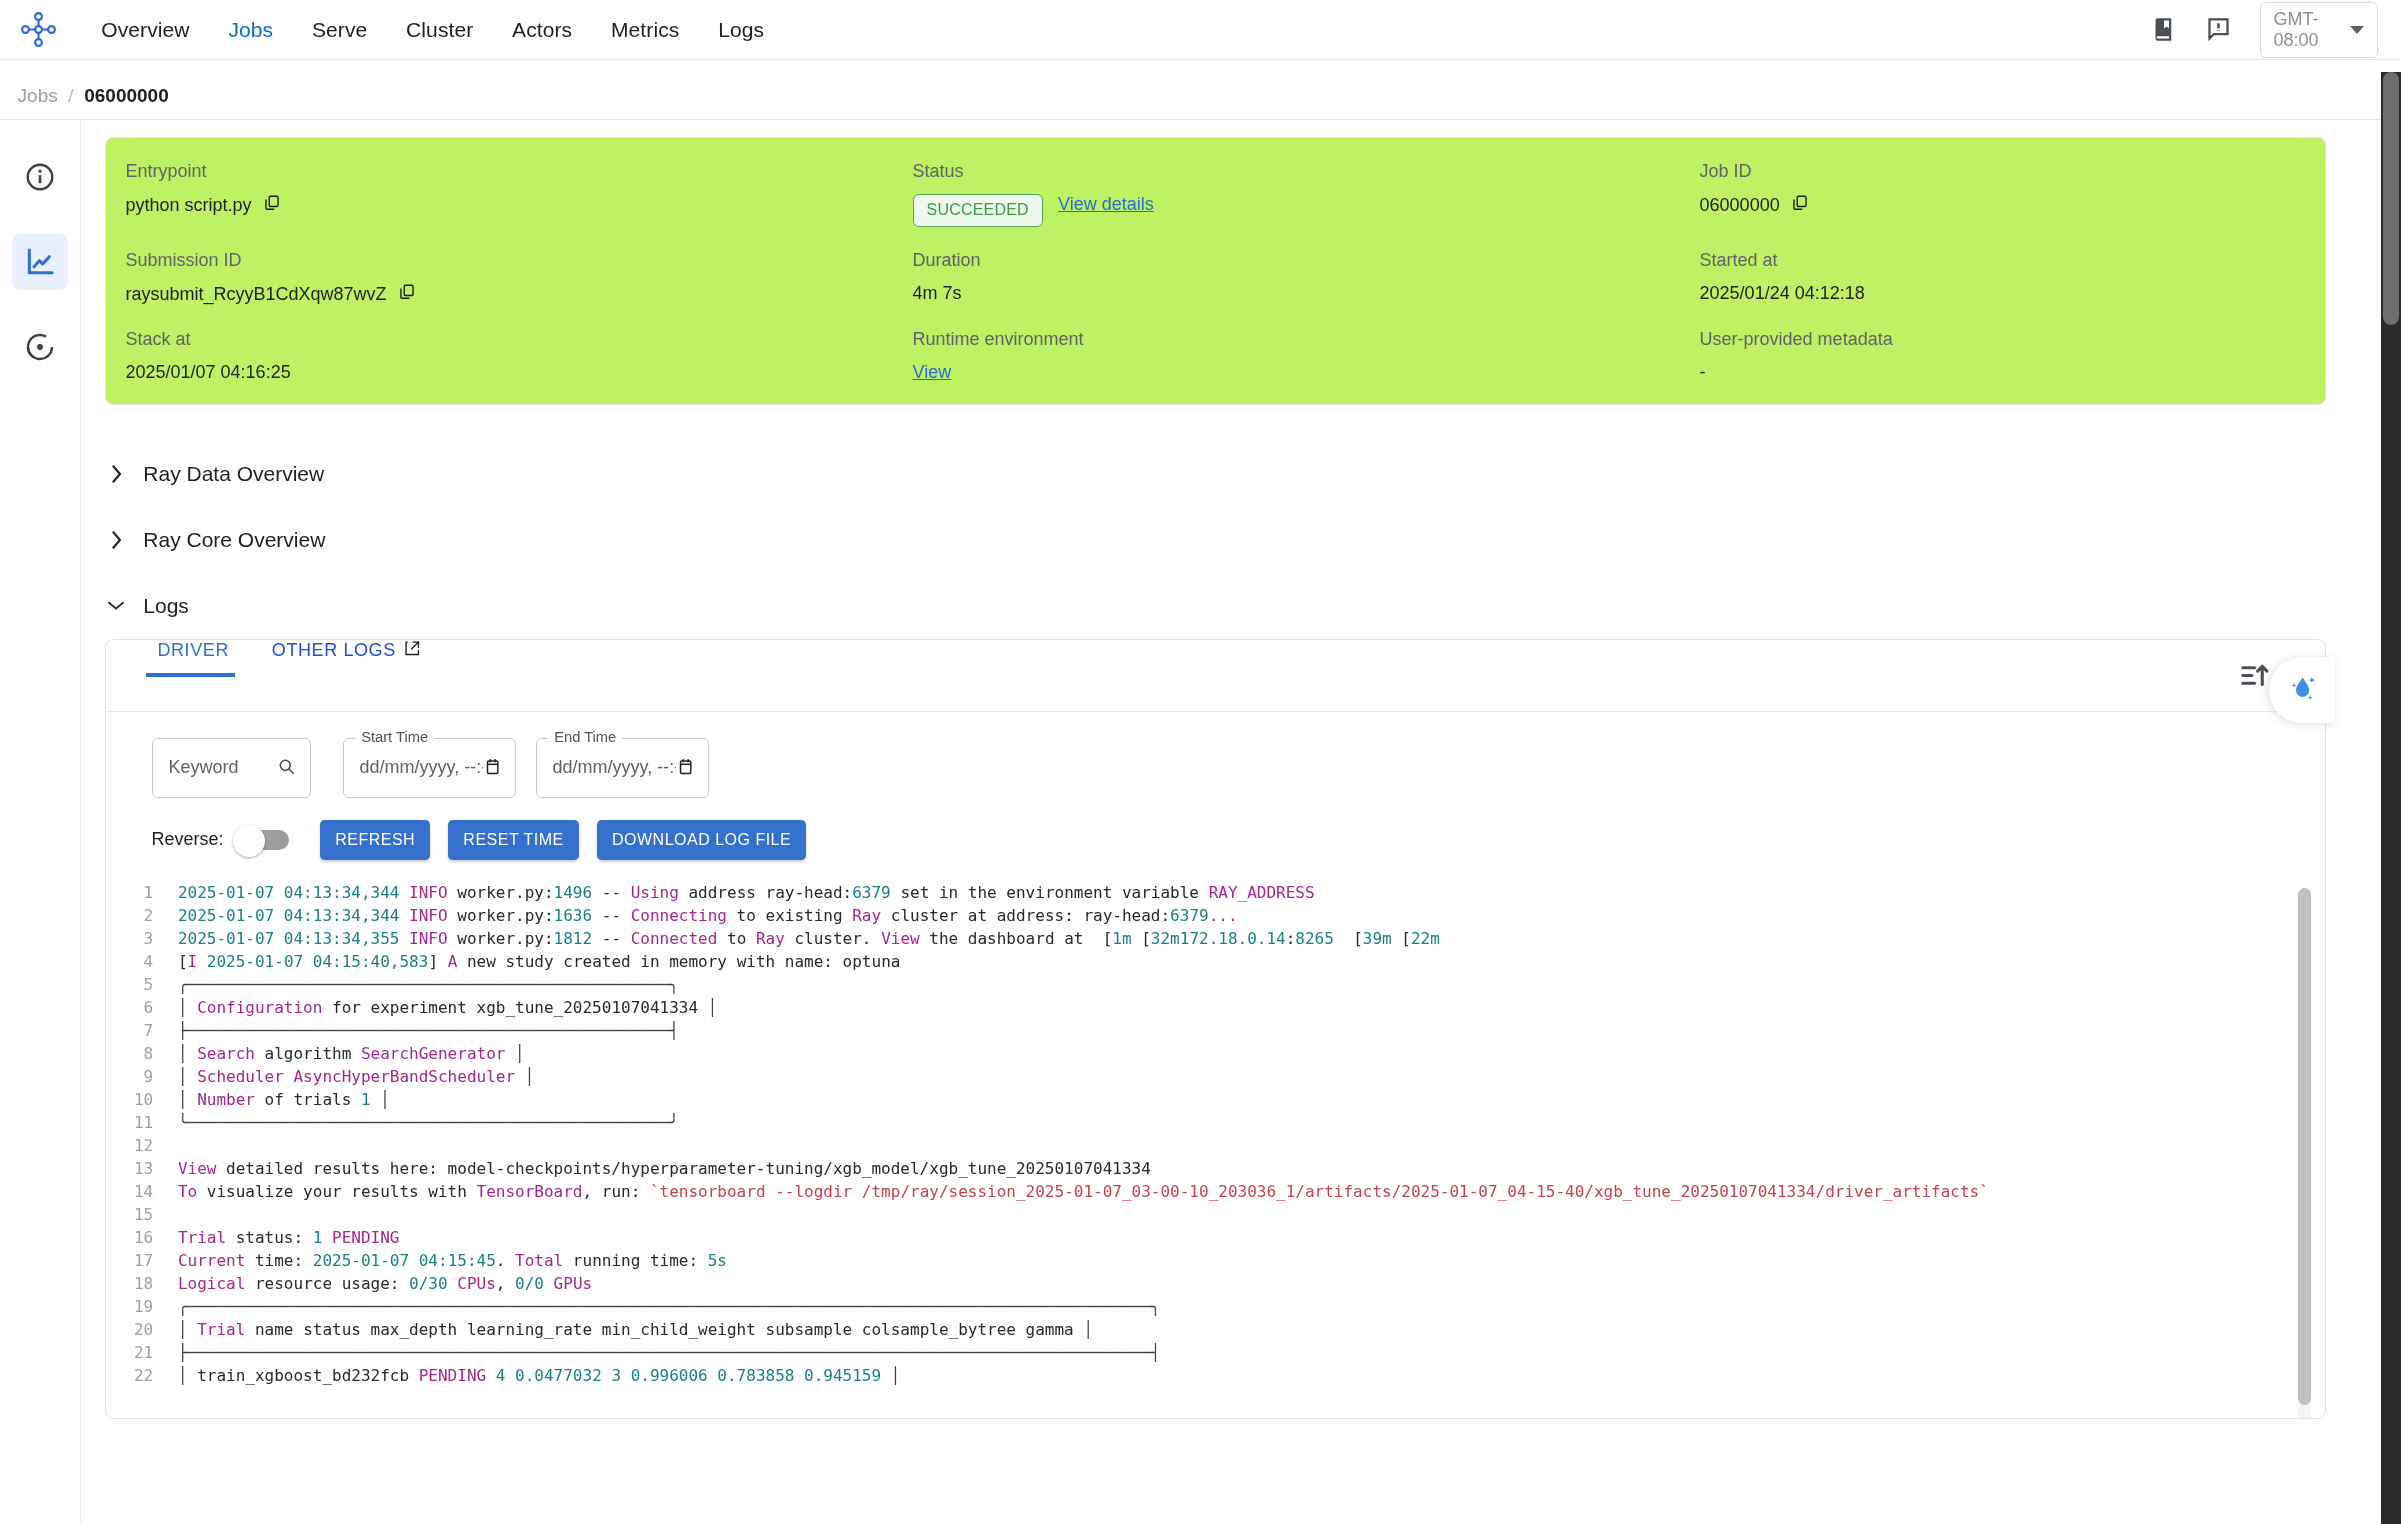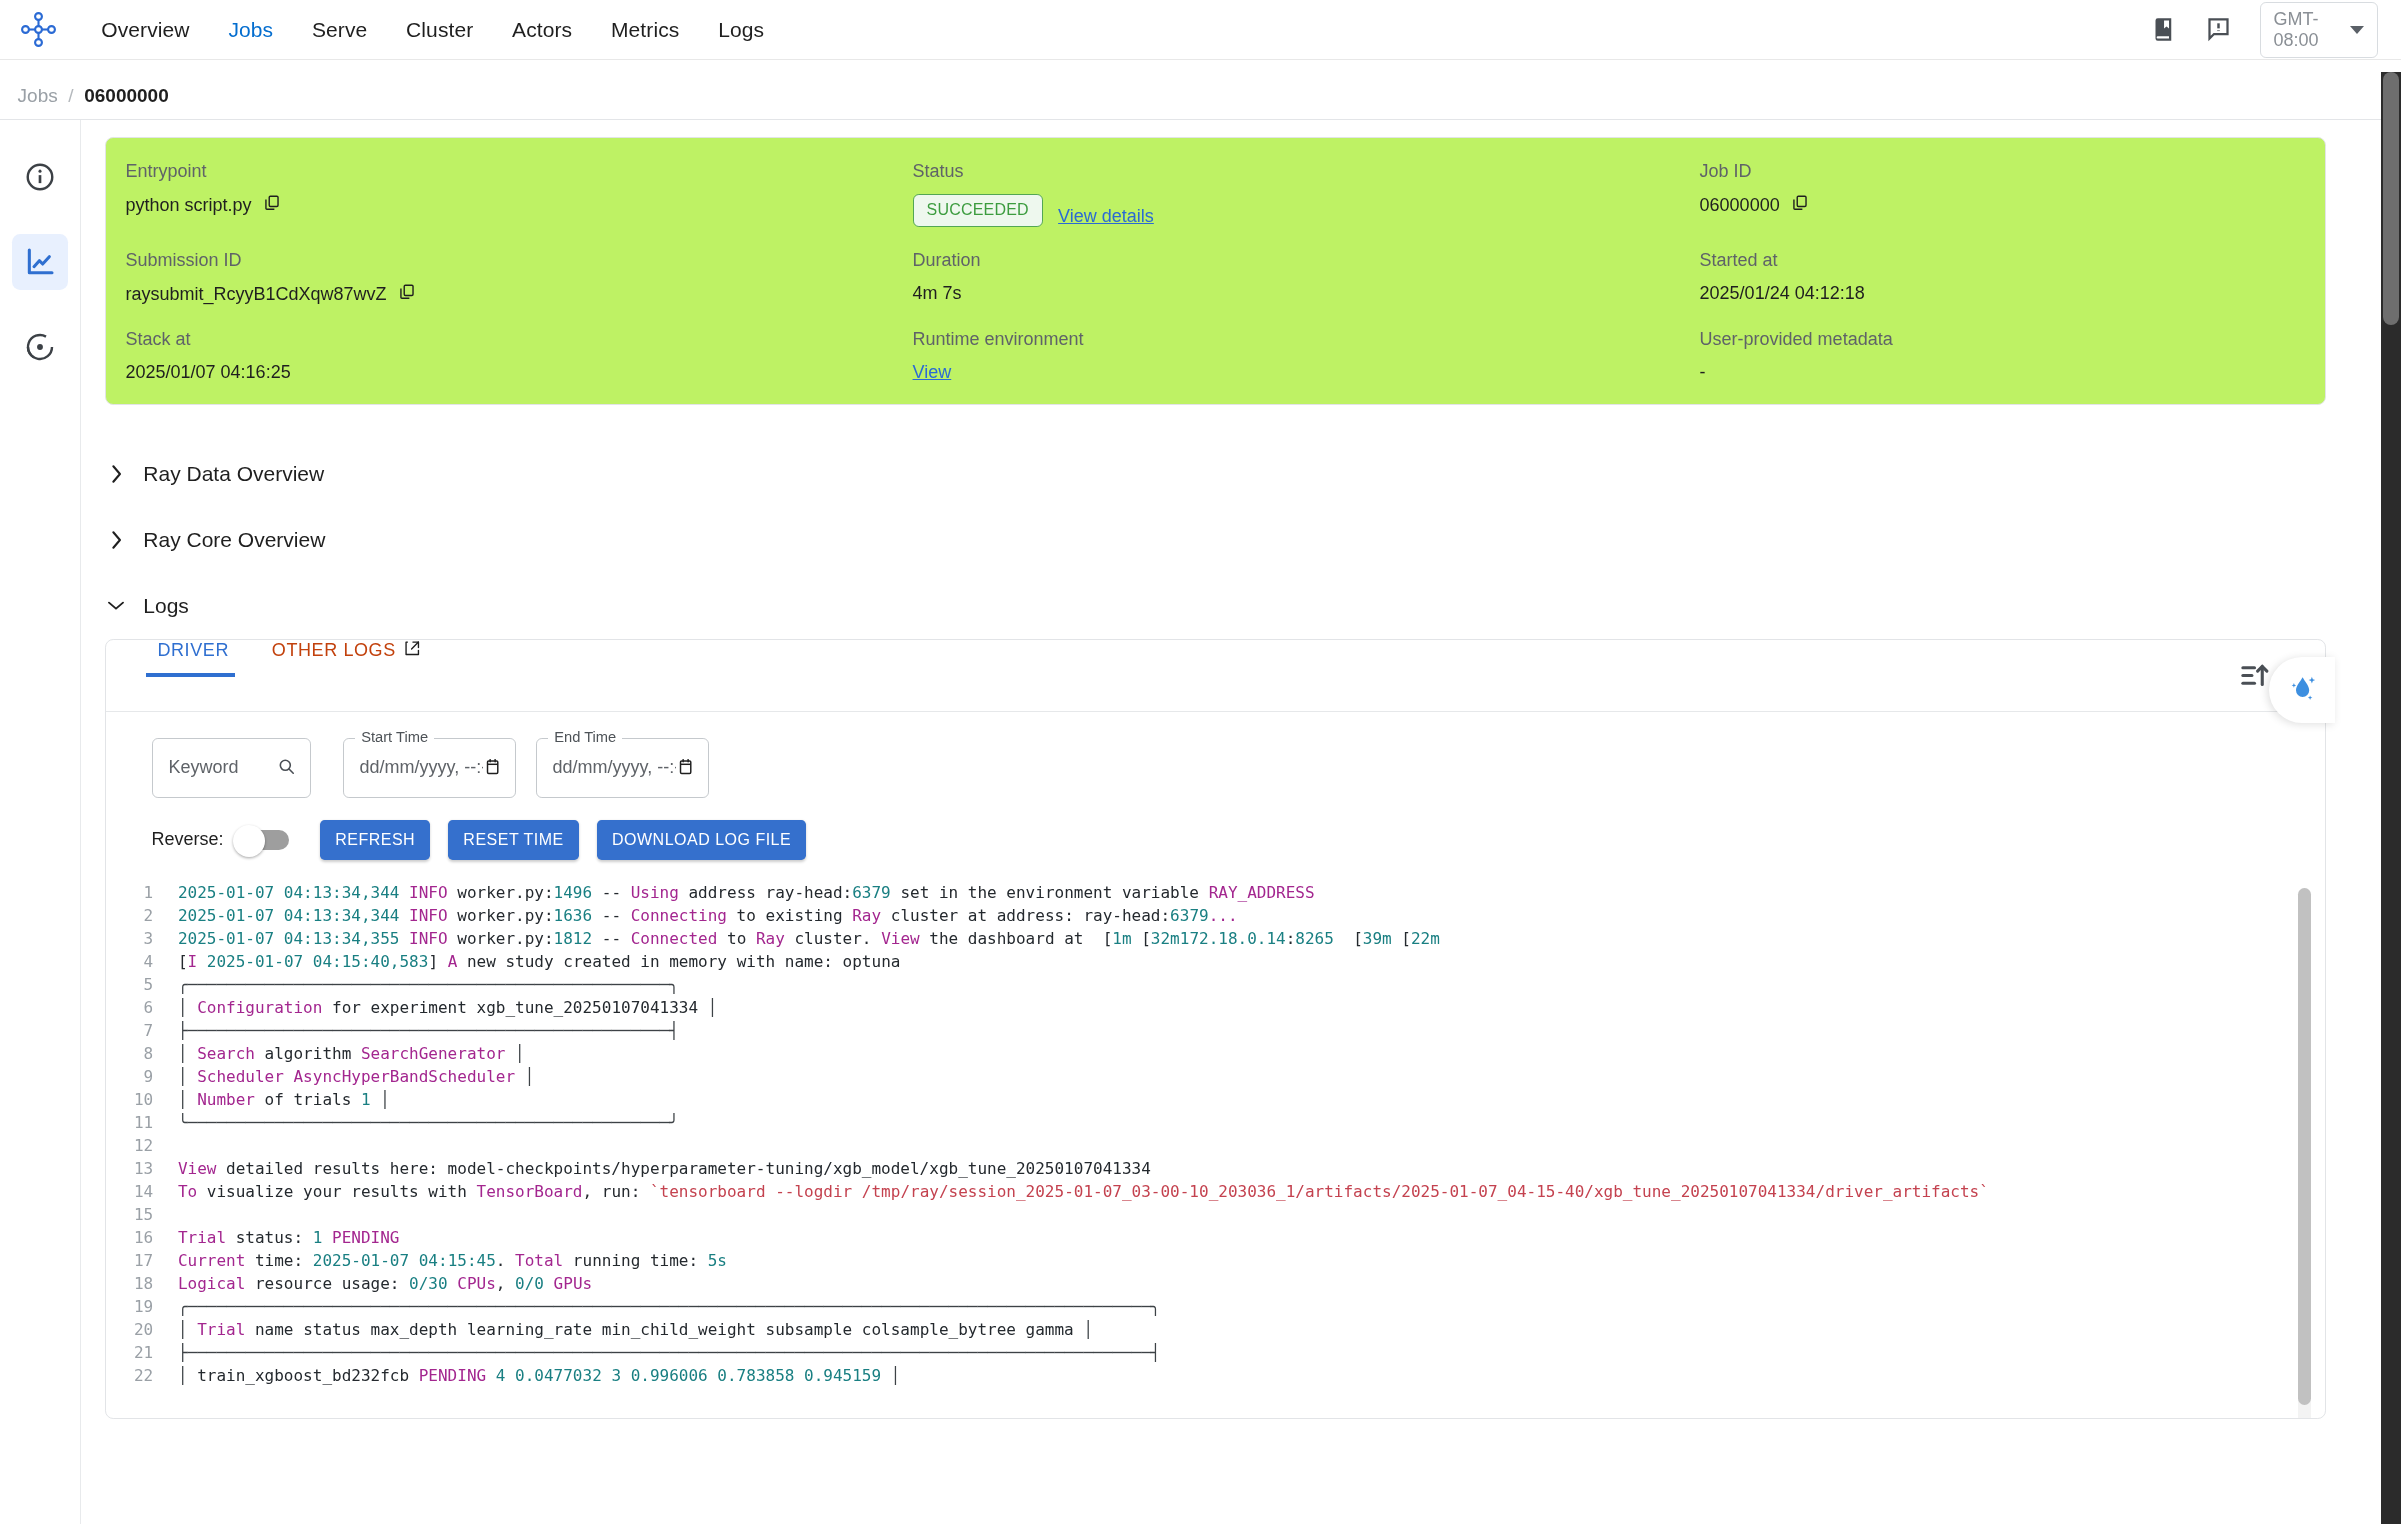--- a/index.html
+++ b/index.html
@@ -78,21 +78,21 @@
   .field-label { font-size: 18px; color: #5f6368; margin-bottom: 11.8px; }
   .field-value { font-size: 18px; color: #1f1f1f; display: flex; align-items: center; }
   .copy-ico { margin-left: 11.8px; cursor: pointer; flex: 0 0 auto; }
   .link { color: #2a6ad4; text-decoration: underline; cursor: pointer; font-size: 18px; }
   .badge {
     display: inline-flex; align-items: center; justify-content: center;
     border: 0.6px solid #53a754; color: #3c9c3f; background: #eef8ee;
     border-radius: 5.9px; height: 33px; padding: 0 13px; font-size: 16px;
     letter-spacing: 0.2px;
   }
-  .status-row { display: flex; align-items: flex-end; gap: 15.3px; }
+  .status-row { display: flex; align-items: flex-start; gap: 15.3px; }
   .actions-block { margin-top: 27px; }
   .action-link { display: block; margin-top: 8.2px; }
 
   
   .accordion {
     margin: 0 35px 0 23.5px; display: flex; align-items: center;
     height: 66px; cursor: pointer;
   }
   .chev { width: 23.5px; margin-right: 15.3px; display:flex; justify-content:center; }
   .acc-title { font-size: 21px; color: #1f1f1f; }
@@ -101,21 +101,21 @@
   .logs-panel { margin: 0 35px 0 23.5px; position: relative; }
   .logs-card {
     border: 0.6px solid #e2e4e7; border-radius: 8.2px; background:#fff;
     padding: 0 0 0 0; overflow: hidden; height: 780px;
   }
   .tabs-row {
     display: flex; align-items: flex-start; height: 72px;
     border-bottom: 1.2px solid #e6e8ea; padding-left: 46px;
   }
   .tab {
-    font-size: 18px; color: #c2410c; letter-spacing: 0.6px; padding: 0 5.9px 15.3px 5.9px;
+    font-size: 18px; color: #1d4ed8; letter-spacing: 0.6px; padding: 0 5.9px 15.3px 5.9px;
     margin-right: 31px; cursor: pointer; display: flex; align-items: center; gap: 8.2px;
     position: relative;
   }
   .tab.active { color: #2f6fd0; }
   .tab.active:after {
     content: ""; position: absolute; left: -5.9px; right: 0; bottom: -1.2px;
     height: 4.1px; background: #2f6fd0;
   }
   .filters-row { display: flex; align-items: flex-start; padding: 26px 0 0 46px; }
   .tf {

